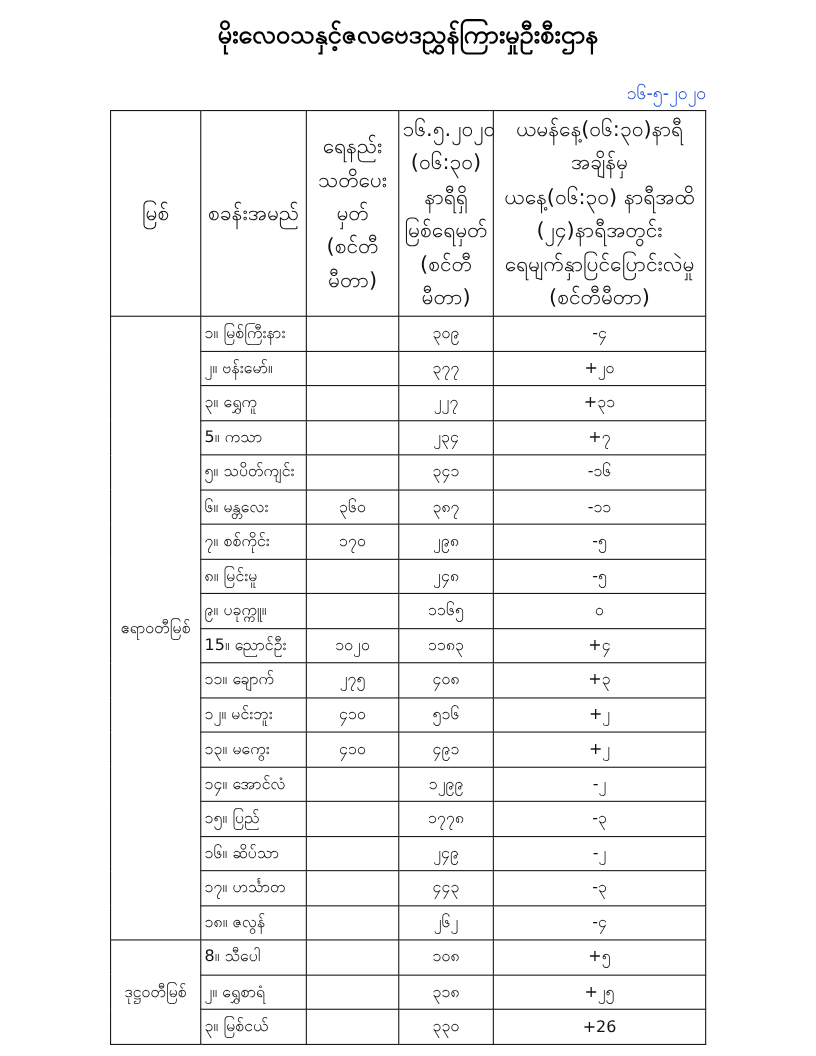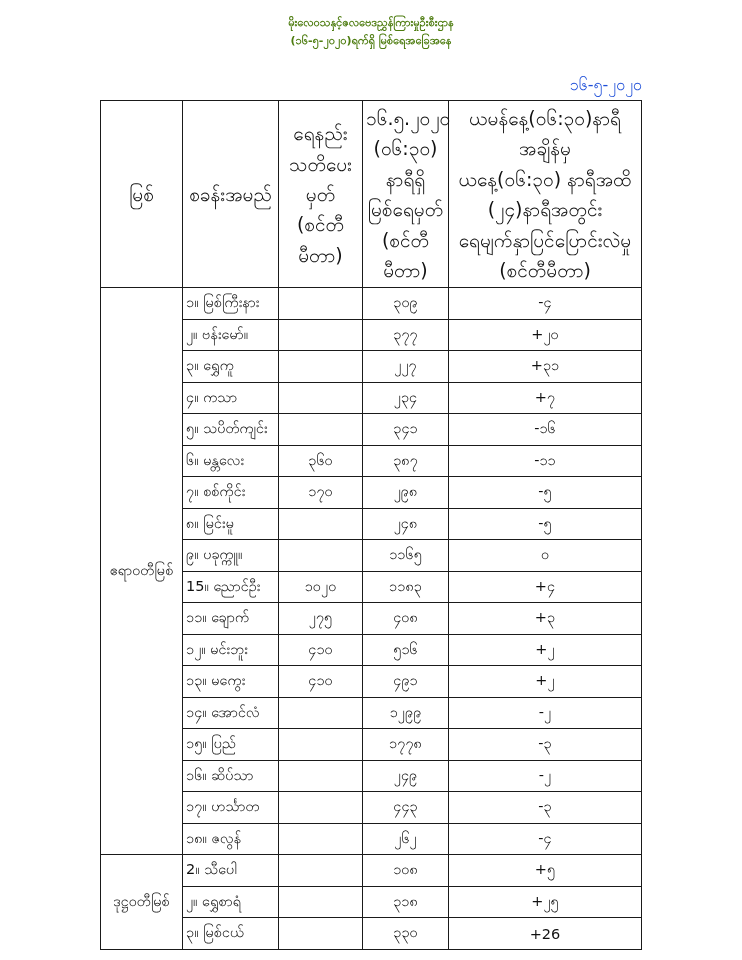--- a/index.html
+++ b/index.html
@@ -13,23 +13,23 @@
     position: relative;
     width: 742px;
     height: 960px;
     background: #ffffff;
     overflow: hidden;
   }
   .title-block {
     padding-top: 14px;
     text-align: center;
     font-weight: bold;
-    font-size: 11px;
+    font-size: 23px;
     line-height: 1.65;
-    color: #4d7c0f;
+    color: #000000;
   }
   .report-date {
     position: absolute;
     top: 74px;
     right: 100px;
     font-size: 16px;
     font-weight: normal;
     color: #1d4ed8;
   }
   table.river-table {
@@ -74,21 +74,20 @@
     font-size: 14.5px;
   }
 </style>
 </head>
 <body>
 
 <div class="page">
 
   <div class="title-block">
     <div>မိုးလေဝသနှင့်ဇလဗေဒညွှန်ကြားမှုဦးစီးဌာန</div>
-    <div>(၁၆-၅-၂၀၂၀)ရက်ရှိ မြစ်ရေအခြေအနေ</div>
   </div>
 
   <div class="report-date">၁၆-၅-၂၀၂၀</div>
 
   <table class="river-table">
     <colgroup>
       <col style="width:82px">
       <col style="width:96px">
       <col style="width:84px">
       <col style="width:86px">
@@ -127,21 +126,21 @@
           <td>၃၇၇</td>
           <td>+၂၀</td>
         </tr>
         <tr>
           <td class="station">၃။ ရွှေကူ</td>
           <td></td>
           <td>၂၂၇</td>
           <td>+၃၁</td>
         </tr>
         <tr>
-          <td class="station">၄။ ကသာ</td>
+          <td class="station">5။ ကသာ</td>
           <td></td>
           <td>၂၃၄</td>
           <td>+၇</td>
         </tr>
         <tr>
           <td class="station">၅။ သပိတ်ကျင်း</td>
           <td></td>
           <td>၃၄၁</td>
           <td>-၁၆</td>
         </tr>
@@ -218,21 +217,21 @@
           <td>-၃</td>
         </tr>
         <tr>
           <td class="station">၁၈။ ဇလွန်</td>
           <td></td>
           <td>၂၆၂</td>
           <td>-၄</td>
         </tr>
         <tr>
           <td class="river-cell" rowspan="3">ဒုဋ္ဌဝတီမြစ်</td>
-          <td class="station">2။ သီပေါ</td>
+          <td class="station">8။ သီပေါ</td>
           <td></td>
           <td>၁၀၈</td>
           <td>+၅</td>
         </tr>
         <tr>
           <td class="station">၂။ ရွှေစာရံ</td>
           <td></td>
           <td>၃၁၈</td>
           <td>+၂၅</td>
         </tr>

